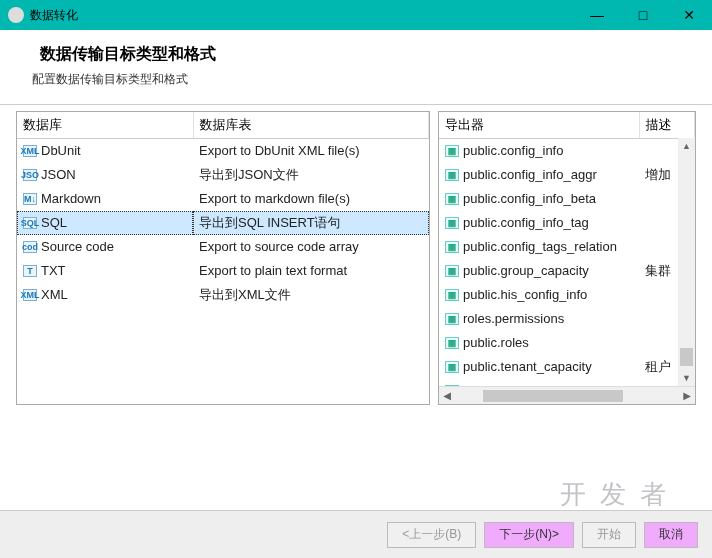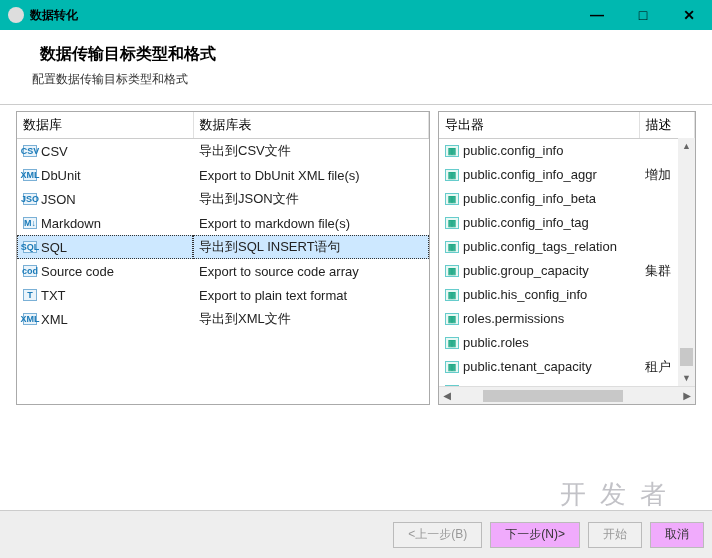--- a/index.html
+++ b/index.html
@@ -1,18 +1,18 @@
 <!DOCTYPE html>
 <html><head>
 <meta charset="utf-8">
 <style>
 * { box-sizing: border-box; margin: 0; padding: 0; font-family: "Microsoft YaHei", "Segoe UI", sans-serif; }
 body { width: 712px; height: 558px; background: #fff; overflow: hidden; position: relative; }
 
-.titlebar { height: 30px; background: #00b8b0; display: flex; align-items: center; padding-left: 8px; color: #000; font-size: 12px; font-weight: bold; }
+.titlebar { height: 30px; background: #00b8b0; display: flex; align-items: center; padding-left: 8px; color: #000; font-size: 12px; }
 .titlebar .app-icon { width: 16px; height: 16px; background: #ddd; border-radius: 50%; margin-right: 6px; display: inline-block; }
 .titlebar .title { flex: 1; }
 .titlebar .win-btn { width: 46px; height: 30px; display: flex; align-items: center; justify-content: center; font-size: 14px; color: #000; cursor: pointer; }
 
 .header { padding: 14px 18px 10px; }
 .header h1 { font-size: 16px; font-weight: bold; color: #000; margin-bottom: 6px; margin-left: 22px; }
 .header .sub { font-size: 12px; color: #333; padding-left: 14px; }
 .header-sep { border-bottom: 1px solid #ccc; margin: 6px 0 0; }
 
 .content { display: flex; padding: 6px 0 0 16px; gap: 8px; height: 300px; }
@@ -34,21 +34,21 @@
 .right-panel td { white-space: nowrap; overflow: hidden; }
 .right-scroll { height: 18px; background:#f0f0f0; display:flex; align-items:center; border-top:1px solid #ddd; }
 .right-scroll .thumb { height:12px; width:140px; background:#c8c8c8; margin-left:28px; }
 .right-scroll .arr { width:16px; text-align:center; font-size:10px; color:#666; }
 .vbar { position:absolute; right:0; top:26px; bottom:18px; width:17px; background:#f0f0f0; display:flex; flex-direction:column; }
 .vbar .arr { height:16px; font-size:9px; text-align:center; color:#666; line-height:16px; }
 .vbar .vthumb { flex:0 0 18px; background:#c8c8c8; margin:0 2px; margin-top:auto; margin-bottom:4px; }
 
 .watermark { position:absolute; right:32px; bottom:46px; font-size:26px; letter-spacing:14px; color:rgba(120,120,130,0.45); font-weight:300; pointer-events:none; }
 
-.footer { position:absolute; bottom:0; left:0; right:0; height:48px; background:#eee; border-top:1px solid #ccc; display:flex; align-items:center; justify-content:flex-end; padding-right:8px; gap:8px; }
+.footer { position:absolute; bottom:0; left:0; right:0; height:48px; background:#eee; border-top:1px solid #ccc; display:flex; align-items:center; justify-content:flex-end; padding-right:14px; gap:8px; }
 .footer button { height:26px; padding:0 14px; font-size:12px; background:#f0abfc; border:1px solid #bbb; color:#333; cursor:pointer; }
 .footer button[disabled] { color:#999; background:#f0f0f0; }
 </style>
 </head>
 <body>
 
 <div class="titlebar">
   <span class="app-icon"></span>
   <span class="title">数据转化</span>
   <div class="win-btn">—</div>
@@ -65,29 +65,20 @@
 <div class="content">
   <div class="panel left-panel">
     <table>
       <thead>
         <tr>
           <th style="width:176px">数据库</th>
           <th>数据库表</th>
         </tr>
       </thead>
       <tbody id="left-body">
-          <tr>
-            <td>
-              <span class="icon-cell">
-                <span class="mini-icon">CSV</span>
-                <span>CSV</span>
-              </span>
-            </td>
-            <td>导出到CSV文件</td>
-          </tr>
           <tr>
             <td>
               <span class="icon-cell">
                 <span class="mini-icon">XML</span>
                 <span>DbUnit</span>
               </span>
             </td>
             <td>Export to DbUnit XML file(s)</td>
           </tr>
           <tr>

